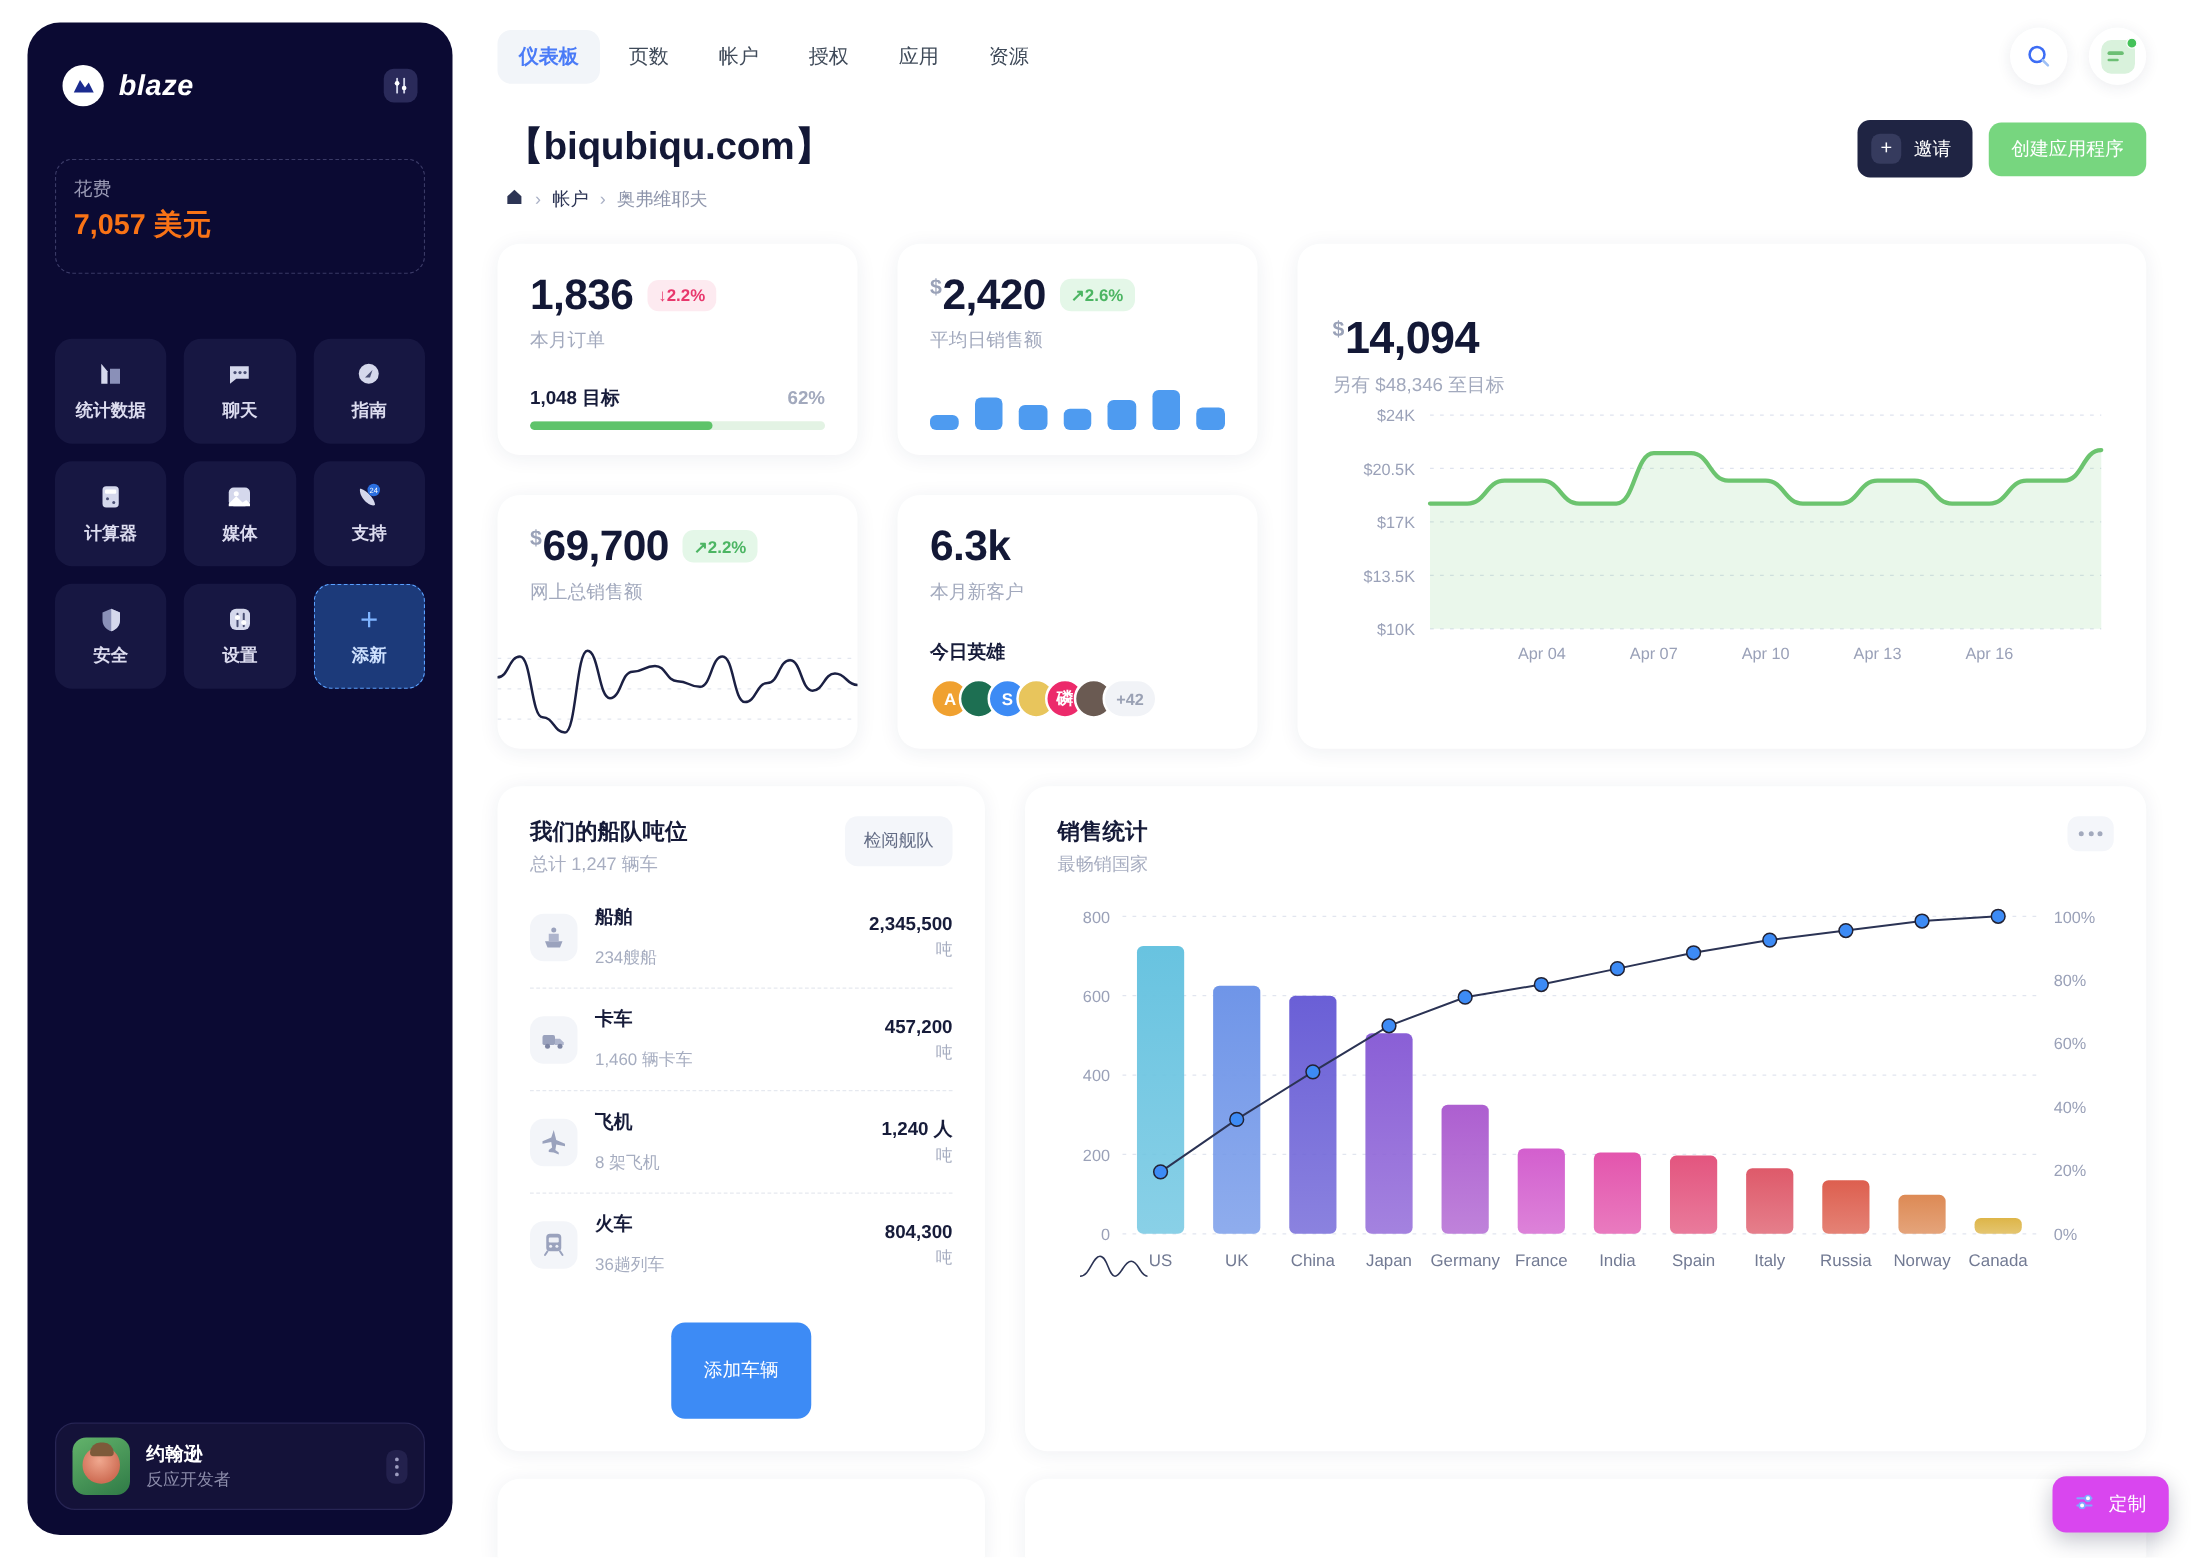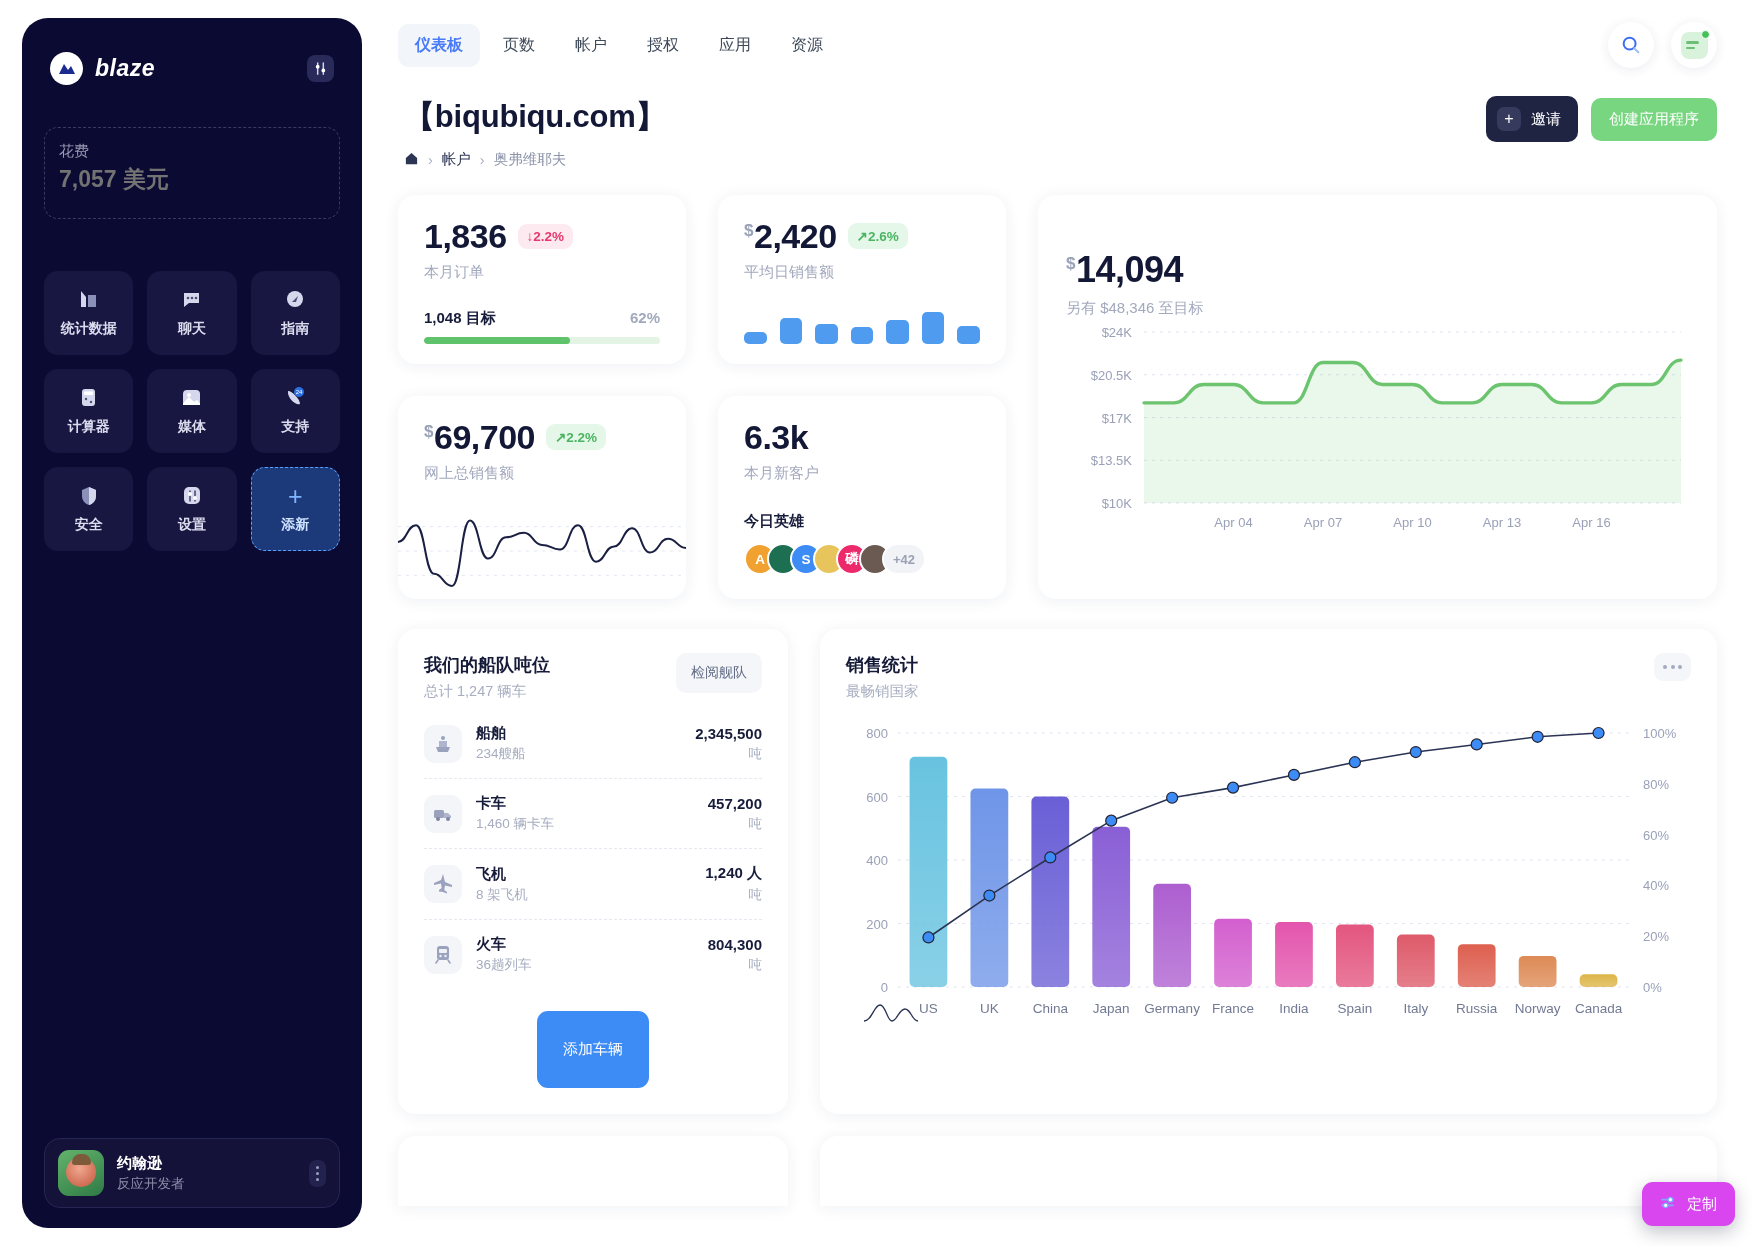--- a/index.html
+++ b/index.html
@@ -36,21 +36,21 @@
   }
 
   .budget-row { display:flex; gap:15px; margin-top: 42px; }
   .budget-box {
     flex:1; border:1.5px dashed #3a3a66; border-radius:14px;
     padding: 14px 14px 16px 14px; min-height: 92px;
   }
   .budget-label { color:#9a9ab5; font-size:15px; margin-bottom:4px; }
   .budget-value { font-size:23px; font-weight:700; line-height:1.25; }
   .budget-value.green { color:#59d98a; }
-  .budget-value.pink { color:#737373; }
+  .budget-value.pink { color:#f97316; }
 
   .nav-grid { display:grid; grid-template-columns: repeat(3, 1fr); gap: 14px; margin-top: 52px; }
   .nav-tile {
     background:#171742; border-radius:14px; height: 84px;
     display:flex; flex-direction:column; align-items:center; justify-content:center; gap:8px;
     cursor:pointer;
   }
   .nav-tile.add {
     background: #1c3a7a; border:1.5px dashed #5aa0ff;
   }
@@ -172,21 +172,21 @@
   .fleet-head { display:flex; justify-content:space-between; align-items:flex-start; }
   .fleet-title { font-size:18px; font-weight:700; color:#151a38; }
   .fleet-sub { font-size:14.5px; color:#a8aec1; margin-top:5px; }
   .btn-review { background:#f4f6fa; color:#636c85; border:none; border-radius:10px;
     padding:11px 15px; font-size:14px; cursor:pointer; font-family:inherit; }
   .f-row { display:flex; align-items:center; gap:14px; padding: 15px 0; border-bottom:1px dashed #e6e9f0; }
   .f-row:last-of-type { border-bottom:none; }
   .f-ico { width:38px; height:38px; border-radius:11px; background:#f3f5f9; display:flex; align-items:center; justify-content:center; flex:0 0 38px;}
   .f-meta { flex:1; }
   .f-name { font-size:15px; font-weight:700; color:#171c3a; }
-  .f-note { font-size:13.5px; color:#a6adc0; margin-top:2px; }
+  .f-note { font-size:13.5px; color:#a6adc0; margin-top:14px; }
   .f-val { text-align:right; }
   .f-num { font-size:15px; font-weight:700; color:#171c3a; }
   .f-unit { font-size:13.5px; color:#a6adc0; margin-top:3px; }
   .btn-add-vehicle { display:block; margin: 22px auto 0 auto; background:#3d8bf5; color:#fff; border:none;
     border-radius:11px; padding:29px 26px; font-size:15px; cursor:pointer; font-family:inherit; }
 
   .stats-card { padding: 24px 26px 18px 26px; }
   .chart-area { position:relative; height: 300px; margin-top: 20px; }
   .spark-mini { position:absolute; left:16px; bottom:-4px; width:58px; height:26px; }
 

